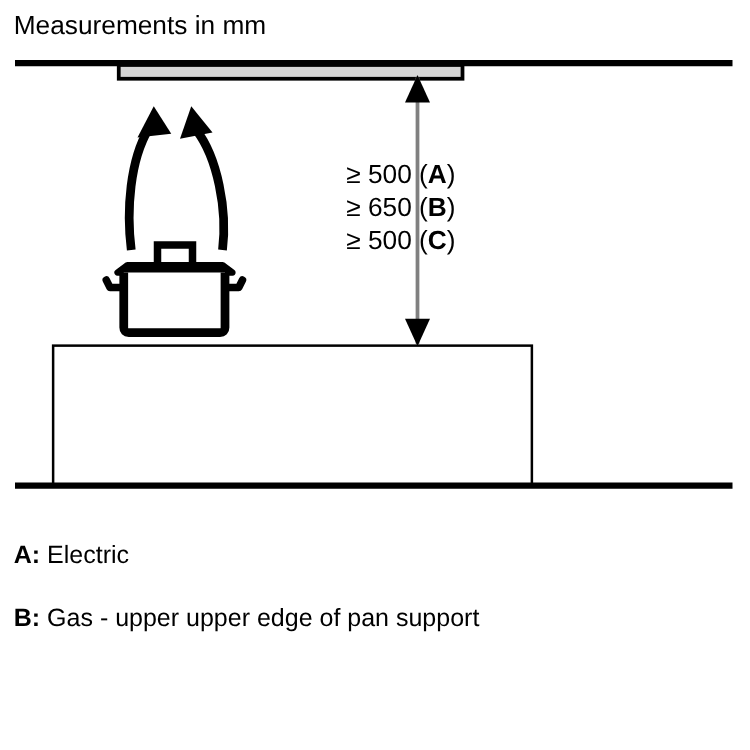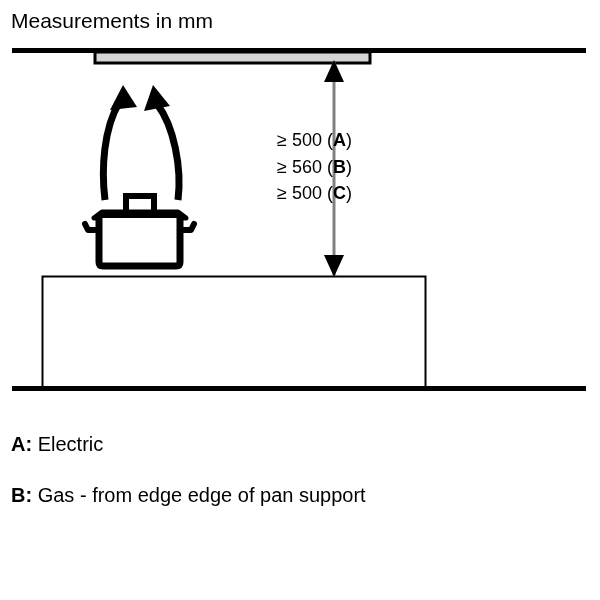--- a/index.html
+++ b/index.html
@@ -43,21 +43,21 @@
   }
 
   
   .dim-labels {
     position: absolute;
     left: 277px;
     top: 127px;
     width: 160px;
   }
   .dim-line {
-    font-size: 18px;
+    font-size: 21px;
     font-weight: 400;
     line-height: 26.5px;
     white-space: nowrap;
   }
   .dim-line b {
     font-weight: 700;
   }
 
   
   .legend {
@@ -128,33 +128,33 @@
     <line x1="12" y1="388.5" x2="586" y2="388.5" stroke="#000000" stroke-width="5"></line>
 
   </svg>
 
   <div class="dim-labels">
     <div class="dim-line">
       <span>≥ 500</span>
       <span>(</span><b>A</b><span>)</span>
     </div>
     <div class="dim-line">
-      <span>≥ 560</span>
+      <span>≥ 650</span>
       <span>(</span><b>B</b><span>)</span>
     </div>
     <div class="dim-line">
       <span>≥ 500</span>
       <span>(</span><b>C</b><span>)</span>
     </div>
   </div>
 
   <div class="legend">
     <div class="legend-row">
       <span class="legend-key">A:</span>
       <span class="legend-text">Electric</span>
     </div>
     <div class="legend-row">
       <span class="legend-key">B:</span>
-      <span class="legend-text">Gas - from edge edge of pan support</span>
+      <span class="legend-text">Gas - upper upper edge of pan support</span>
     </div>
   </div>
 
 </div>
 
 </body></html>

